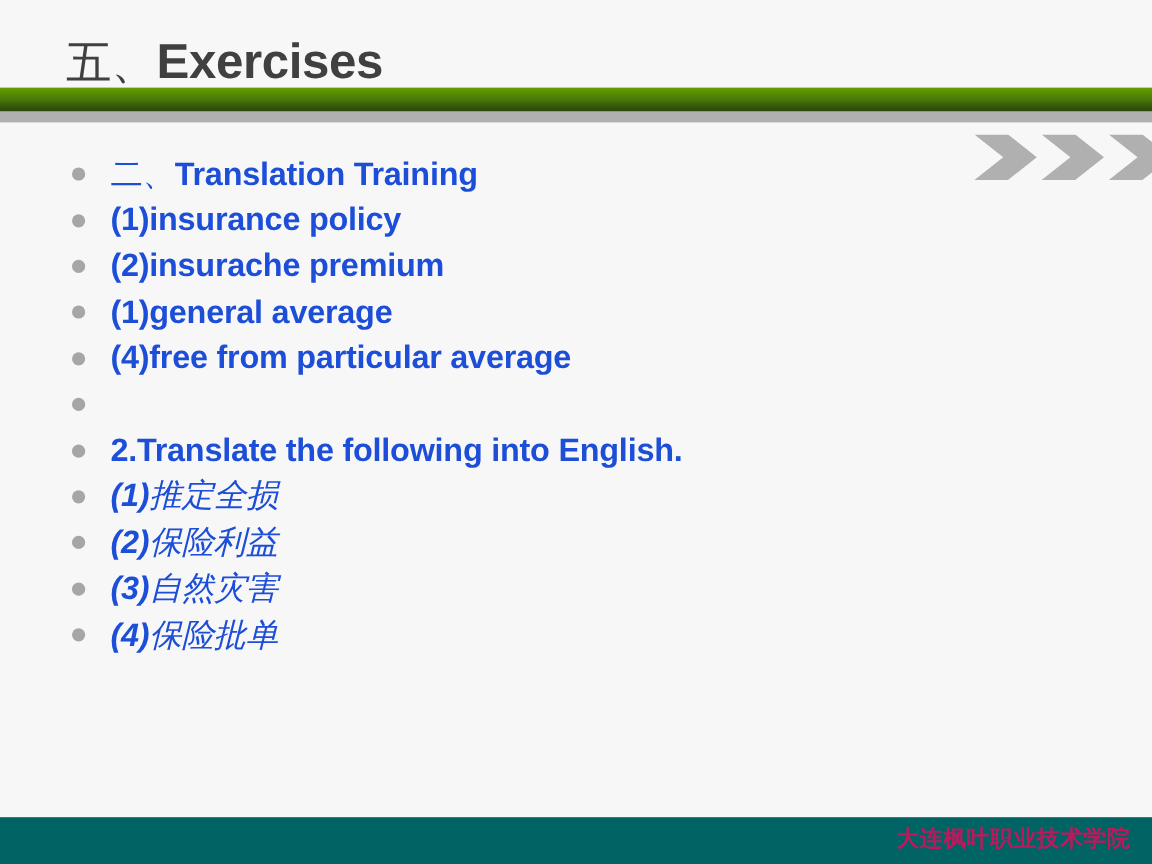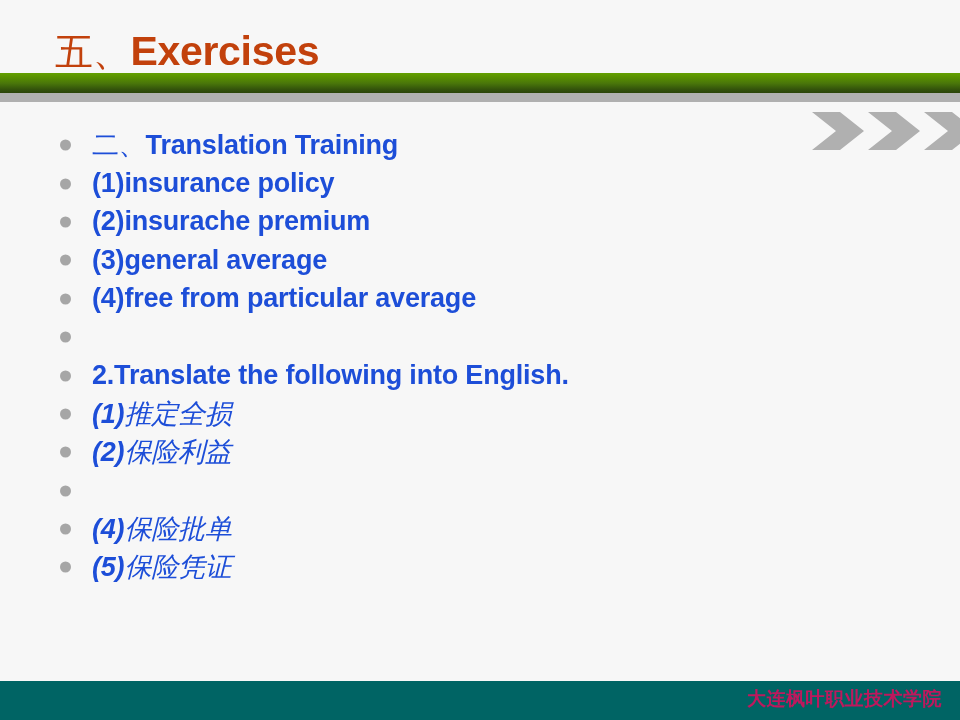--- a/index.html
+++ b/index.html
@@ -28,21 +28,21 @@
     top: 0;
     width: 960px;
     height: 73px;
   }
   .slide-title {
     position: absolute;
     left: 55px;
     bottom: 1px;
     font-size: 41px;
     font-weight: bold;
-    color: #c2410c;
+    color: #404040;
     line-height: 1;
     white-space: nowrap;
     letter-spacing: -0.3px;
   }
   .slide-title .cn {
     font-family: "DejaVu Serif", "Liberation Serif", serif;
     font-weight: normal;
     font-size: 38px;
   }
   .slide-title .en {
@@ -183,21 +183,21 @@
       <span class="bullet-text">(1)insurance policy</span>
     </div>
 
     <div class="bullet-row">
       <span class="bullet-dot"></span>
       <span class="bullet-text">(2)insurache premium</span>
     </div>
 
     <div class="bullet-row">
       <span class="bullet-dot"></span>
-      <span class="bullet-text">(3)general average</span>
+      <span class="bullet-text">(1)general average</span>
     </div>
 
     <div class="bullet-row">
       <span class="bullet-dot"></span>
       <span class="bullet-text">(4)free from particular average</span>
     </div>
 
     <div class="bullet-row">
       <span class="bullet-dot"></span>
     </div>
@@ -212,30 +212,27 @@
       <span class="bullet-text cn-only"><span class="lead">(1)</span><span>推定全损</span></span>
     </div>
 
     <div class="bullet-row">
       <span class="bullet-dot"></span>
       <span class="bullet-text cn-only"><span class="lead">(2)</span><span>保险利益</span></span>
     </div>
 
     <div class="bullet-row">
       <span class="bullet-dot"></span>
+      <span class="bullet-text cn-only"><span class="lead">(3)</span><span>自然灾害</span></span>
     </div>
 
     <div class="bullet-row">
       <span class="bullet-dot"></span>
       <span class="bullet-text cn-only"><span class="lead">(4)</span><span>保险批单</span></span>
     </div>
 
-    <div class="bullet-row">
-      <span class="bullet-dot"></span>
-      <span class="bullet-text cn-only"><span class="lead">(5)</span><span>保险凭证</span></span>
-    </div>
 
   </div>
 
   <div class="footer-bar"></div>
   <div class="footer-text">大连枫叶职业技术学院</div>
 
 </div>
 
 </body></html>

